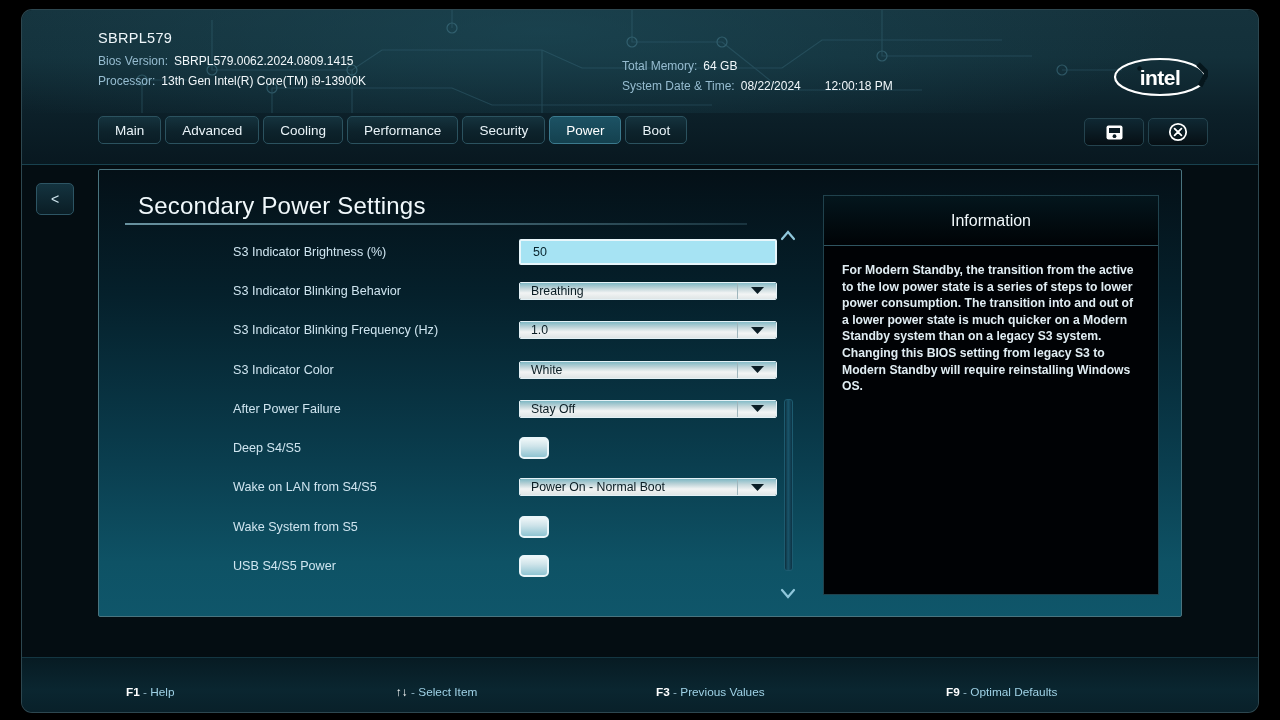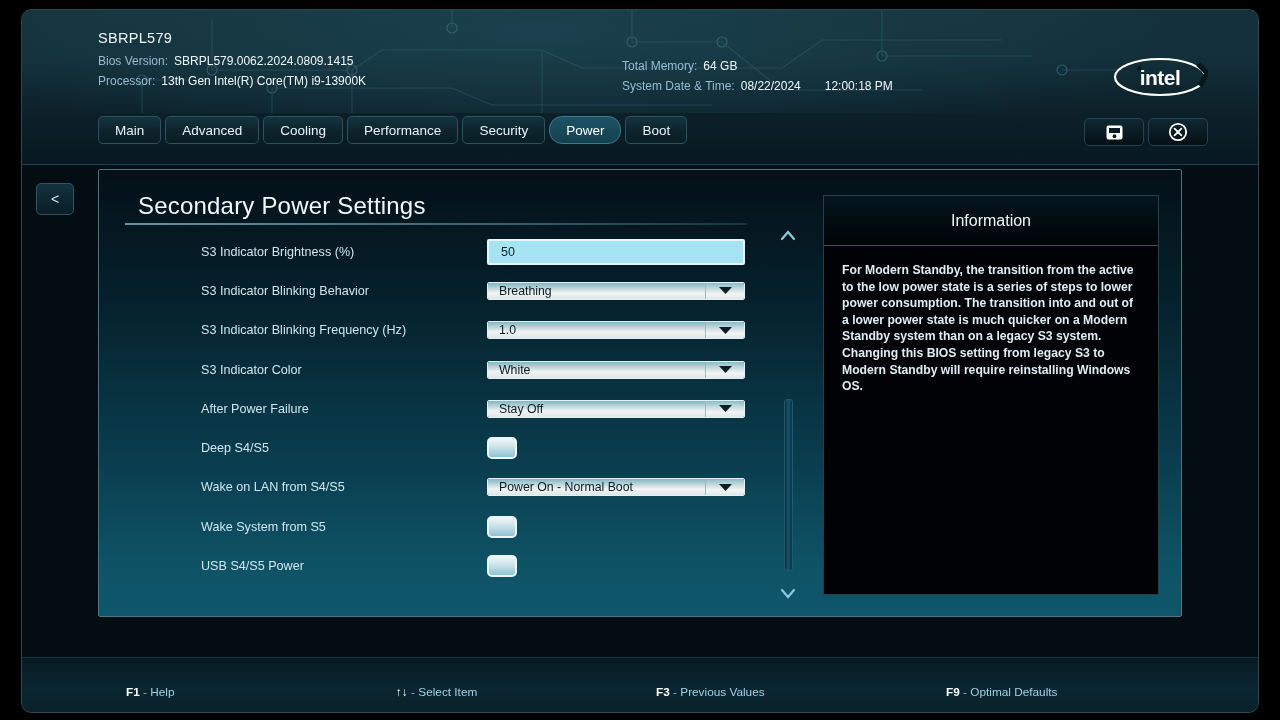--- a/index.html
+++ b/index.html
@@ -62,21 +62,20 @@
     font-size: 13.5px; color: #e9f3f8;
     background: linear-gradient(180deg,#15333e 0%,#0d232c 55%,#0a1d25 100%);
     border: 1px solid #2b525f;
     cursor: pointer;
     white-space: nowrap;
   }
   .tab.active {
     background: linear-gradient(180deg,#1c5264 0%,#14414f 100%);
     border-color: #3b7a8e;
     color: #ffffff;
-    border-radius: 13px;
   }
   #winbtns { position:absolute; right: 50px; top: 5px; display:flex; gap: 4px; }
   .winbtn {
     width: 60px; height: 28px; border-radius: 5px;
     background: linear-gradient(180deg,#0f2833 0%,#060f14 100%);
     border: 1px solid #24434e;
     display:flex; align-items:center; justify-content:center;
     cursor: pointer;
   }
 
@@ -106,21 +105,21 @@
     position:absolute; left: 39px; top: 22px;
     font-size: 24px; color: #f0f8fb; letter-spacing:.2px;
   }
   #title-rule {
     position:absolute; left: 26px; top: 53px; width: 622px; height: 2px;
     background: linear-gradient(90deg,#7aa8b6 0%, #456b78 60%, #1d3944 100%);
     opacity:.85;
   }
 
   
-  #settings { position:absolute; left: 0; top: 62px; width: 690px; }
+  #settings { position:absolute; left: 0; top: 62px; width: 690px; padding-left: 32px; }
   .row { position: relative; height: 39.3px; }
   .row-label {
     position:absolute; left: 102px; top: 50%; transform: translateY(-50%);
     font-size: 12.6px; color: #cfe5f0; white-space: nowrap;
   }
   .ctl { position:absolute; left: 388px; top: 50%; transform: translateY(-50%); }
 
   .field-input {
     width: 258px; height: 26px;
     background: #a6e3f3;

